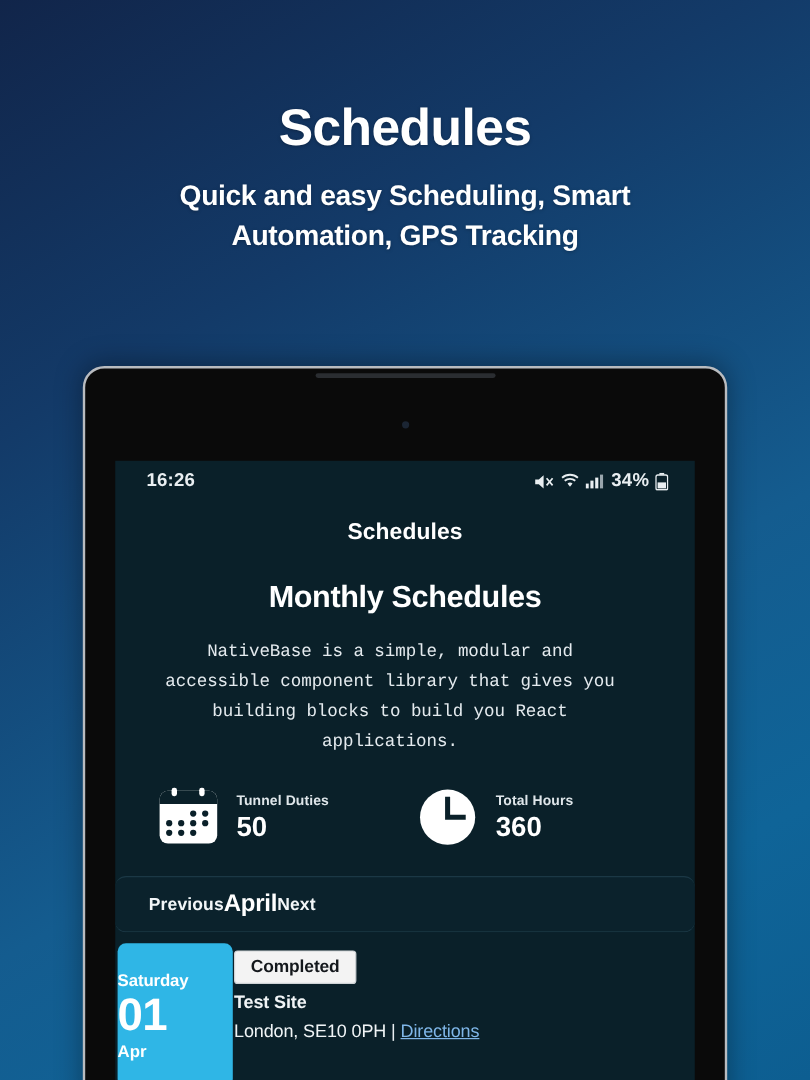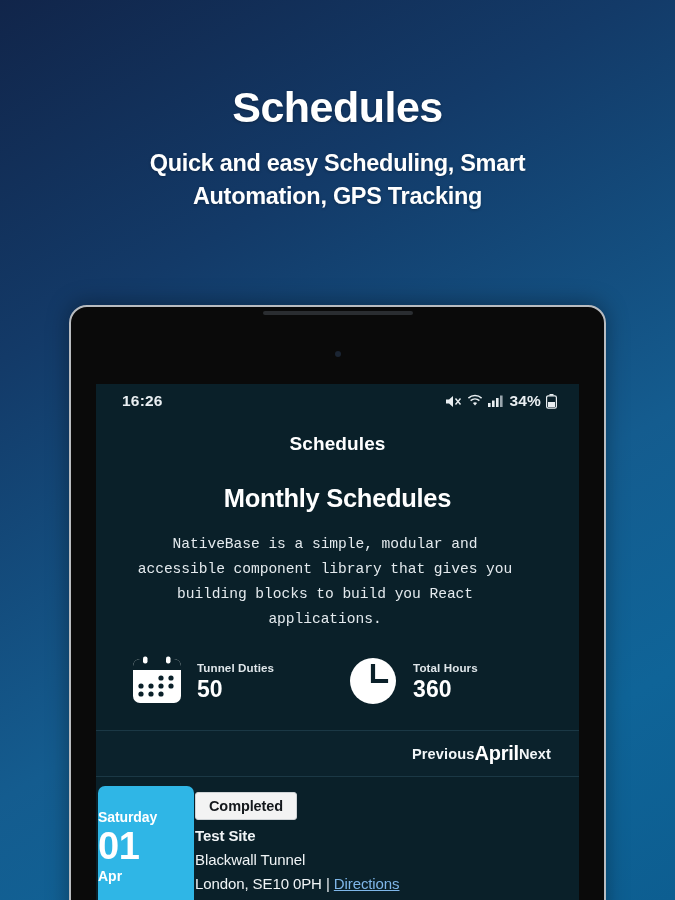--- a/index.html
+++ b/index.html
@@ -173,25 +173,26 @@
     font-weight:bold;
     line-height:1.15;
     margin-top:2px;
   }
 
   
   .monthnav {
     flex:0 0 47px;
     display:flex;
     align-items:center;
-    justify-content:flex-end;
+    justify-content:flex-start;
     padding:0 28px;
     border-top:1px solid #1b3845;
     border-bottom:1px solid #1b3845;
     background:#0b222c;
+    border-radius:9px;
   }
   .nav-btn {
     color:#f2f6f8;
     font-size:14.6px;
     font-weight:600;
     letter-spacing:0.1px;
     cursor:pointer;
   }
   .month-label {
     color:#ffffff;
@@ -387,21 +388,20 @@
 
           <div class="date-badge">
             <div class="date-dow">Saturday</div>
             <div class="date-day">01</div>
             <div class="date-mon">Apr</div>
           </div>
 
           <div class="card-body">
             <div class="status-badge">Completed</div>
             <div class="card-line strong">Test Site</div>
-            <div class="card-line">Blackwall Tunnel</div>
             <div class="card-line">
               <span>London, SE10 0PH</span>
               <span class="sep">|</span>
               <span class="dirlink">Directions</span>
             </div>
           </div>
 
         </div>
       </div>
 

